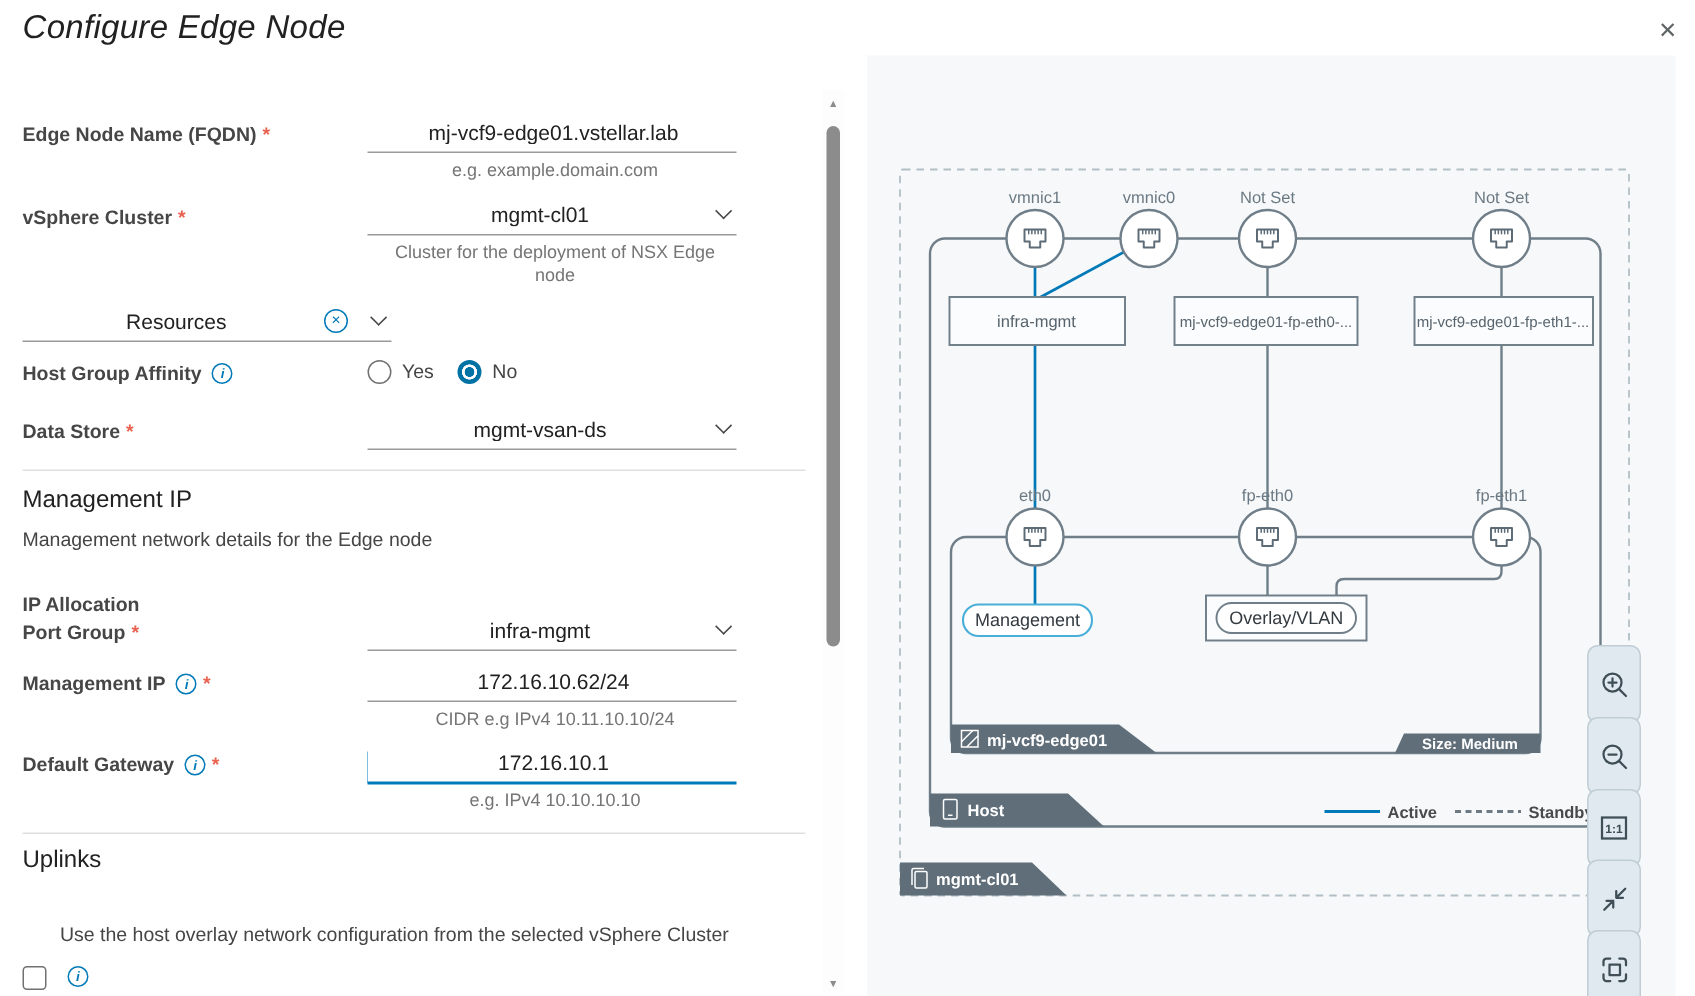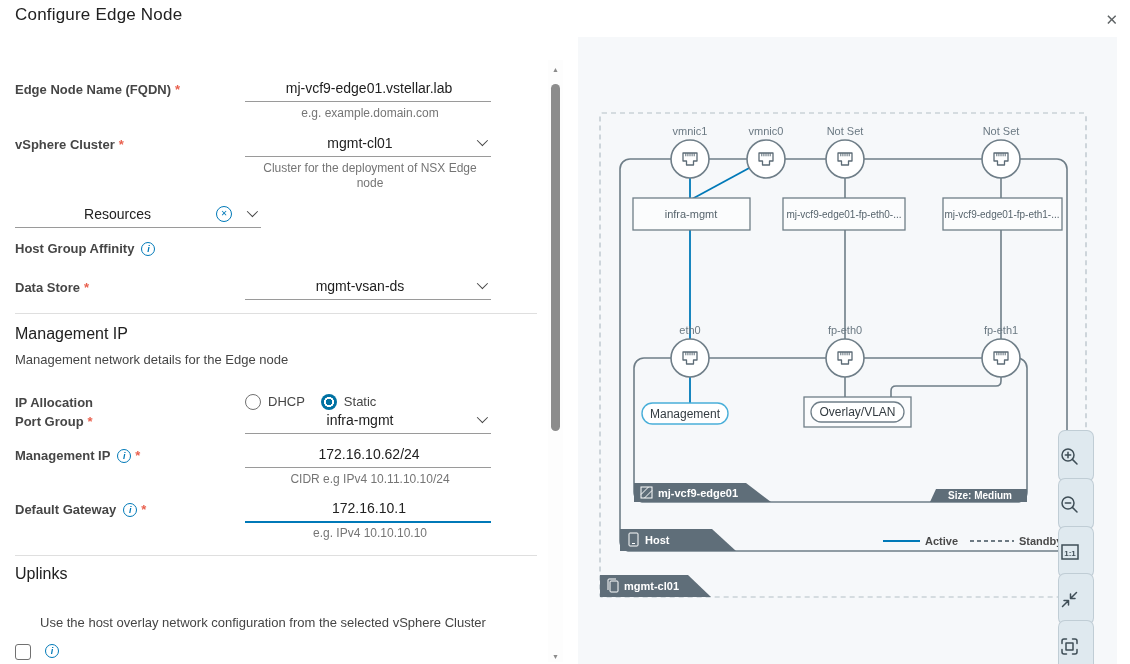--- a/index.html
+++ b/index.html
@@ -2,21 +2,21 @@
 <html><head>
 <meta charset="utf-8">
 <style>
   * { margin:0; padding:0; box-sizing:border-box; }
   html,body { width:1130px; height:664px; }
   body {
     font-family:"Liberation Sans", sans-serif;
     background:#ffffff; position:relative; overflow:hidden; color:#212121;
   }
   
-  .dlg-title { position:absolute; left:15px; top:5px; font-size:17px; font-weight:300; color:#212121; letter-spacing:.2px; }
+  .dlg-title { position:absolute; left:15px; top:5px; font-size:22px; font-weight:300; color:#212121; letter-spacing:.2px;font-style:italic; }
   .close-btn { position:absolute; right:7px; top:8px; font-size:15px; color:#5f6466; padding:3px 5px; cursor:pointer; font-weight:400; }
 
   
   .form { position:absolute; left:15px; top:80px; width:522px; }
   .row { display:flex; align-items:flex-start; }
   .lbl { width:230px; flex:none; font-size:13px; font-weight:700; color:#464646; padding-top:2px; display:flex; align-items:flex-end; }
   .req { color:#e9604e; margin-left:4px; font-size:13px; }
   .info { width:14px; height:14px; flex:none; border:1px solid #0079b8; border-radius:50%; color:#0079b8;
           font-size:9px; font-weight:700; font-style:italic; display:inline-flex; align-items:center; justify-content:center;
           margin-left:7px; background:#fff; }
@@ -47,21 +47,21 @@
   
   .sb { position:absolute; left:548px; top:60px; width:15px; height:602px; background:#fdfdfd; }
   .sb .arr { position:absolute; left:0; width:15px; text-align:center; font-size:7px; color:#8b8b8b; cursor:pointer; }
   .sb .up { top:6px; } .sb .dn { bottom:2px; }
   .sb .thumb { position:absolute; left:3px; top:24px; width:9px; height:347px; background:#8c8c8c; border-radius:5px; cursor:pointer; }
 
   
   .preview { position:absolute; left:578px; top:37px; width:539px; height:627px; background:#f6f8fa; }
   .preview svg.diagram { position:absolute; left:0; top:0; }
   .tool { position:absolute; left:480px; width:36px; height:52px; background:#dfe9ef; border:1px solid rgba(110,132,146,.28);
-          border-radius:7px; display:flex; align-items:center; cursor:pointer; }
+          border-radius:7px; display:flex; align-items:center; justify-content:center; cursor:pointer; }
   .t1{top:393px}.t2{top:441px}.t3{top:489px}.t4{top:536px}.t5{top:583px}
 </style>
 </head>
 <body>
 
 <div class="dlg-title">Configure Edge Node</div>
 <div class="close-btn">✕</div>
 
 <div class="form">
 
@@ -100,53 +100,53 @@
         <span class="caret"></span>
       </div>
     </div>
   </div>
 
   <div class="row" style="margin-bottom:22px">
     <div class="lbl">
       <span>Host Group Affinity</span>
       <span class="info">i</span>
     </div>
-  </div>
-
-  <div class="row">
-    <div class="lbl">
-      <span>Data Store</span>
-        <span class="req">*</span>
-    </div>
-    <div class="ctrl">
-      <div class="tfield">
-        <span class="val">mgmt-vsan-ds</span>
-        <span class="caret"></span>
-      </div>
-    </div>
-  </div>
-
-  <div class="divider" style="margin:13px 0 11px"></div>
-
-  <div class="h2">Management IP</div>
-  <div class="sub" style="margin-top:9px">Management network details for the Edge node</div>
-
-  <div class="row" style="margin-top:26px; margin-bottom:2px">
-    <div class="lbl">
-      <span>IP Allocation</span>
-    </div>
     <div class="ctrl radio-row">
       <span class="radio-opt">
         <span class="radio"></span>
-        <span>DHCP</span>
+        <span>Yes</span>
       </span>
       <span class="radio-opt">
         <span class="radio checked"></span>
-        <span>Static</span>
+        <span>No</span>
       </span>
+    </div>
+  </div>
+
+  <div class="row">
+    <div class="lbl">
+      <span>Data Store</span>
+        <span class="req">*</span>
+    </div>
+    <div class="ctrl">
+      <div class="tfield">
+        <span class="val">mgmt-vsan-ds</span>
+        <span class="caret"></span>
+      </div>
+    </div>
+  </div>
+
+  <div class="divider" style="margin:13px 0 11px"></div>
+
+  <div class="h2">Management IP</div>
+  <div class="sub" style="margin-top:9px">Management network details for the Edge node</div>
+
+  <div class="row" style="margin-top:26px; margin-bottom:2px">
+    <div class="lbl">
+      <span>IP Allocation</span>
     </div>
   </div>
 
   <div class="row" style="margin-bottom:12px">
     <div class="lbl">
       <span>Port Group</span>
         <span class="req">*</span>
     </div>
     <div class="ctrl">
       <div class="tfield">

